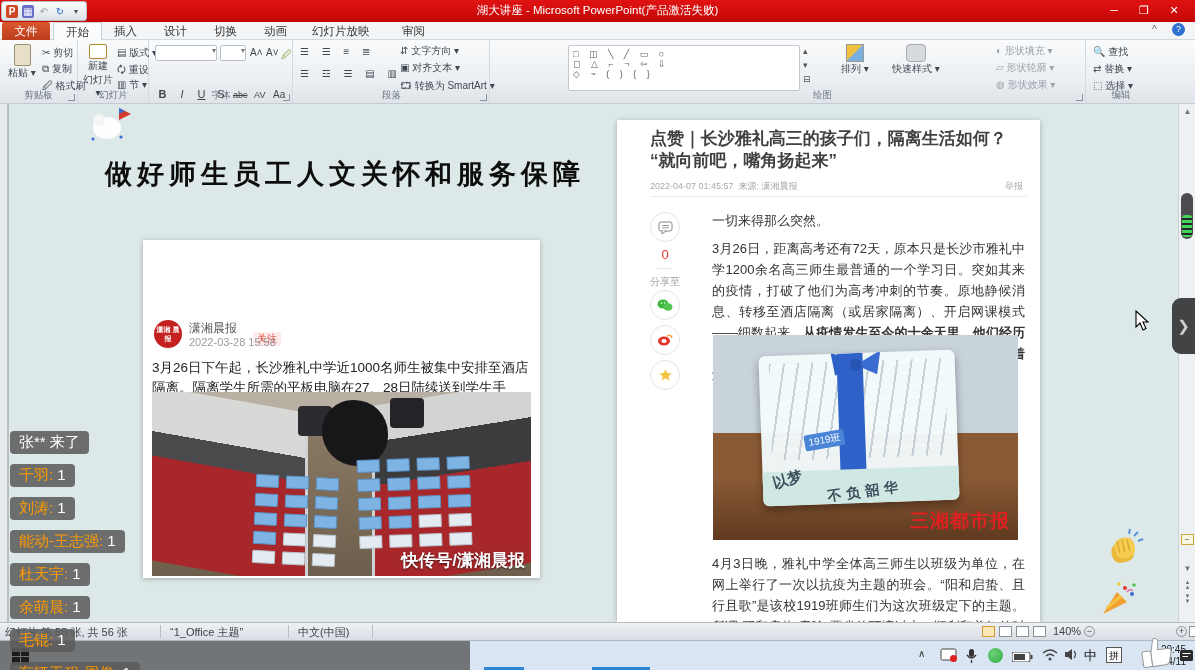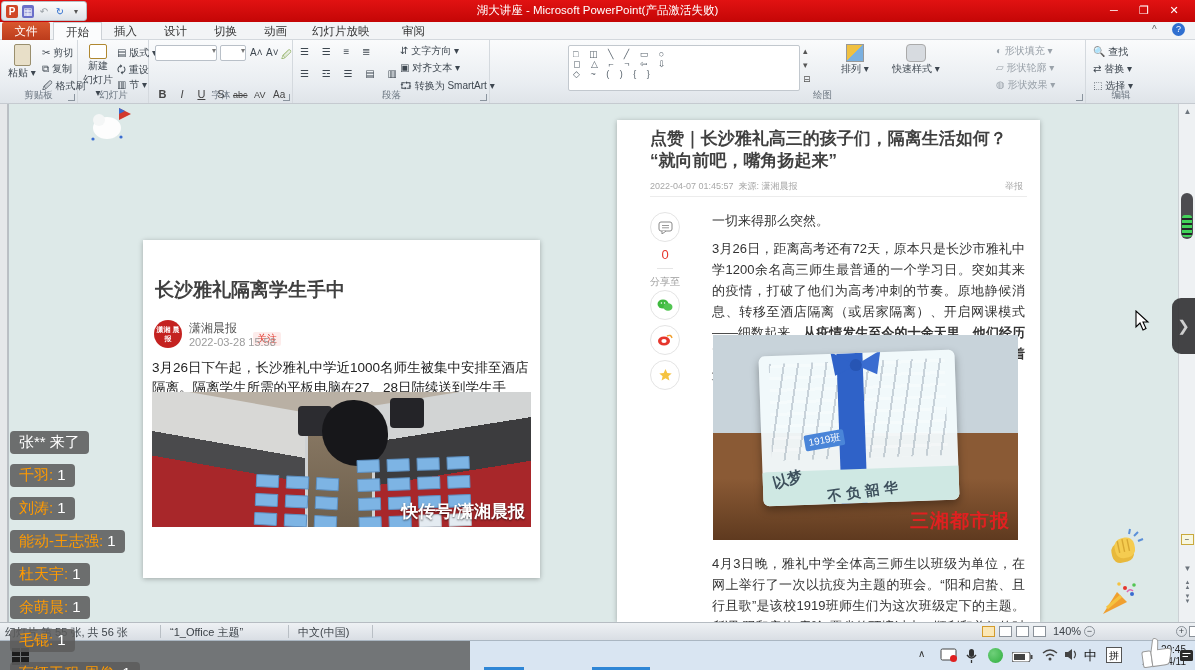--- a/index.html
+++ b/index.html
@@ -35,21 +35,21 @@
   #slide { position:absolute; left:9px; top:0; width:1169px; height:518px; background:#dde9e8; overflow:hidden; }
   #slide-title { position:absolute; left:96px; top:52px; font-size:27px; font-weight:900; color:#0d0d0d; letter-spacing:5px; }
   .card { position:absolute; background:#fff; box-shadow:0 1px 5px rgba(0,0,0,.28); overflow:hidden; }
   
   #card-l { left:134px; top:136px; width:397px; height:338px; }
   .art-title { position:absolute; font-weight:bold; color:#404040; }
   #card-l .art-title { left:12px; font-size:19px; }
   #avatar-l { position:absolute; left:11px; top:80px; width:28px; height:28px; border-radius:50%; background:#c42220; color:#fff; font-size:7px; line-height:9px; text-align:center; padding-top:5px; font-weight:bold; }
   .follow { position:absolute; font-size:10px; color:#e23b30; background:#fdeceb; border-radius:2px; padding:0 4px; }
   
-  #photo1 { position:absolute; left:9px; top:152px; width:379px; height:135px; background:linear-gradient(#b9b0a4 0 22px,#8b7b66 22px, #6e5f4c); overflow:hidden; }
+  #photo1 { position:absolute; left:9px; top:152px; width:379px; height:184px; background:linear-gradient(#b9b0a4 0 22px,#8b7b66 22px, #6e5f4c); overflow:hidden; }
   .deskL { position:absolute; left:-14px; top:6px; width:170px; height:175px;
      background:linear-gradient(#d8d8d6 0 26%, #4a4a4c 26% 40%, #a8272a 40%); transform:skewY(10deg); border-right:3px solid #cfd2d4; }
   .deskR { position:absolute; right:-16px; top:0; width:175px; height:182px;
      background:linear-gradient(#d2d4d4 0 20%, #3c3c3e 20% 44%, #a8272a 44%); transform:skewY(-9deg); border-left:3px solid #cfd2d4; }
   .person { position:absolute; left:170px; top:8px; width:66px; height:66px; background:#17171a; border-radius:48% 52% 46% 54%; }
   .chair { position:absolute; width:34px; height:30px; background:#242428; border-radius:4px; }
   .tabgrid { position:absolute; display:grid; gap:6px 7px; }
   .tabgrid div { width:23px; height:13px; background:#7db4e4; border:1px solid #5d90c2; border-radius:1px; }
   .tabgrid div.w { background:#e4ebf1; border-color:#b7c2cc; }
   .wm1 { position:absolute; right:6px; bottom:4px; color:#fff; font-size:17px; font-weight:bold; text-shadow:0 1px 2px rgba(0,0,0,.6); }
@@ -230,23 +230,23 @@
 
     <svg class="abs" style="left:76px;top:2px;" width="56" height="36">
       <ellipse cx="22" cy="22" rx="14" ry="11" fill="#fdfdfd"></ellipse>
       <circle cx="14" cy="14" r="6" fill="#f4f6f6"></circle>
       <path d="M34 2 L46 8 L34 14 Z" fill="#d23a2e"></path>
       <path d="M34 2 L40 5 L34 8 Z" fill="#3a6cd0"></path>
       <circle cx="8" cy="33" r="1.6" fill="#3a6cd0"></circle>
         <circle cx="36" cy="31" r="1.6" fill="#3a6cd0"></circle>
     </svg>
 
+    <div id="slide-title">做好师生员工人文关怀和服务保障</div>
 
     <div class="card" id="card-l">
-      <div class="art-title" style="top:37px;">长沙雅礼隔离学生手中</div>
       <div id="avatar-l">潇湘 晨报</div>
       <div class="abs" style="left:46px;top:80px;font-size:12px;color:#555;">潇湘晨报</div>
       <div class="follow" style="left:110px;top:92px;">关注</div>
       <div class="abs" style="left:46px;top:96px;font-size:11px;color:#9b9b9b;">2022-03-28 15:58</div>
       <div class="abs" style="left:9px;top:118px;width:381px;font-size:13.5px;line-height:20px;color:#222;">3月26日下午起，长沙雅礼中学近1000名师生被集中安排至酒店隔离。隔离学生所需的平板电脑在27、28日陆续送到学生手上。</div>
 
       <div id="photo1">
         <div class="deskL"></div>
         <div class="deskR"></div>
         <div class="chair" style="left:146px;top:14px;background:#2c2c30;"></div>

